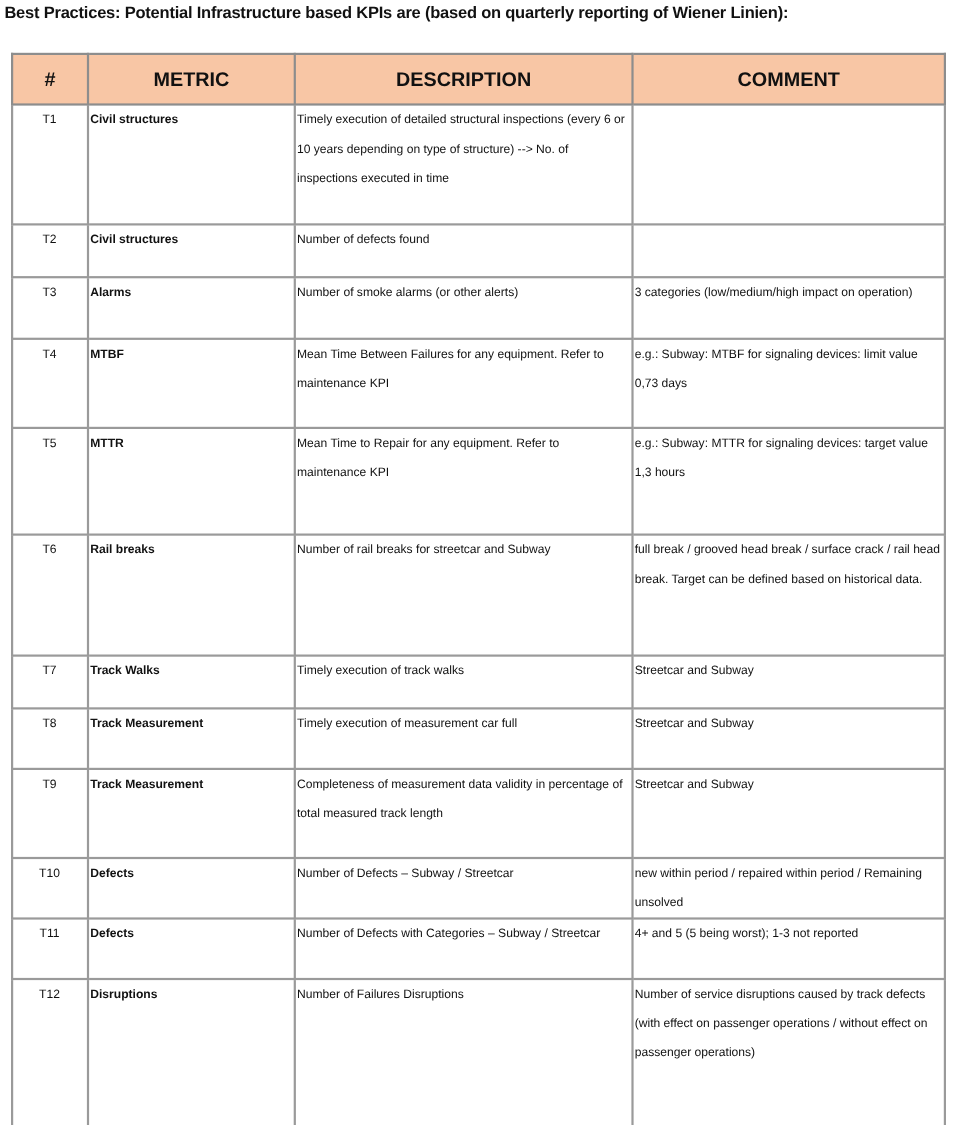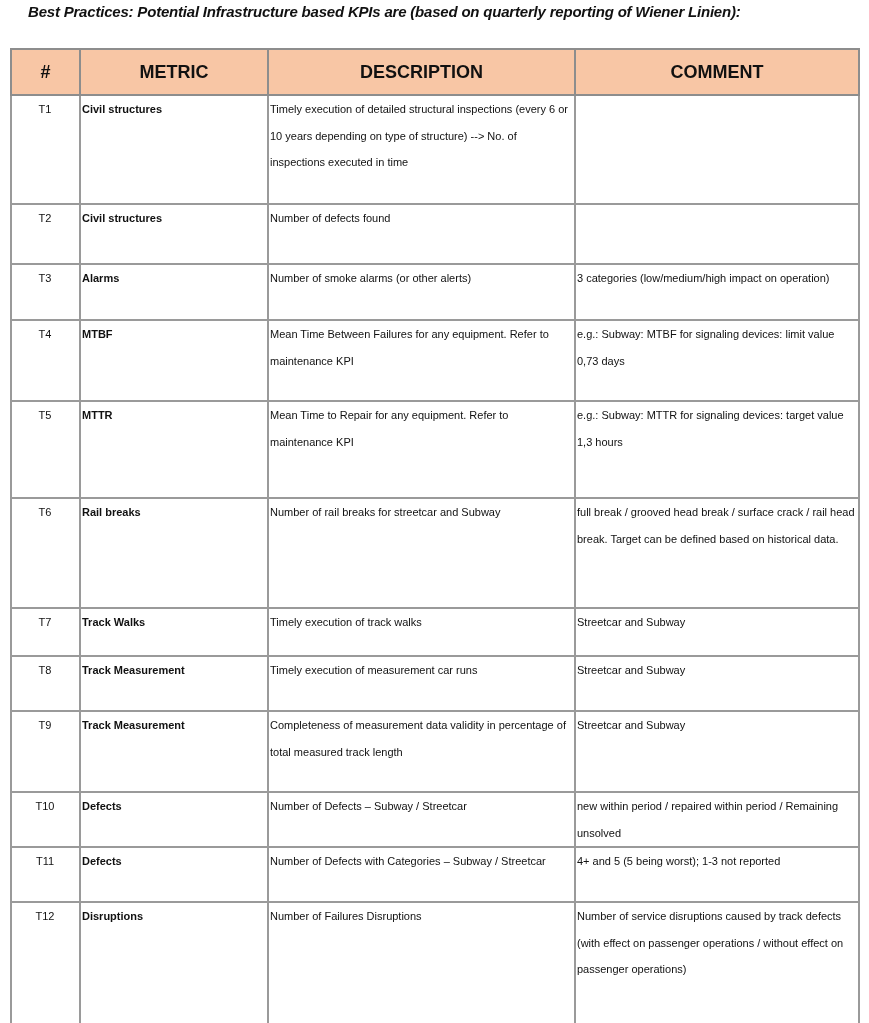--- a/index.html
+++ b/index.html
@@ -1,19 +1,19 @@
 <!DOCTYPE html>
 <html><head>
 <meta charset="utf-8">
 <style>
   html, body { margin: 0; padding: 0; background: #ffffff; }
   body { width: 869px; height: 1023px; position: relative; overflow: hidden;
          font-family: "Liberation Sans", "DejaVu Sans", sans-serif; color: #111; }
-  .title { position: absolute; left: 28px; top: 3px; font-size: 15px; font-weight: bold;
-           font-style: italic; letter-spacing: -0.2px; white-space: nowrap; }
+  .title { position: absolute; left: 4px; top: 3px; font-size: 15px; font-weight: bold;
+           letter-spacing: -0.2px; white-space: nowrap; }
   table.kpi { position: absolute; left: 10px; top: 48px; width: 848px;
               border-collapse: collapse; table-layout: fixed; }
   table.kpi th, table.kpi td { border: 2px solid #9a9a9a; vertical-align: top; }
   table.kpi th { background: #f8c6a5; height: 42px; font-size: 18px; font-weight: bold;
                  text-align: center; vertical-align: middle; border-color: #8d8d8d; }
   table.kpi td { font-size: 11px; line-height: 26.5px; padding: 0 2px 0 1px; }
   td.num { text-align: center; font-size: 17px; }
   td.metric { font-weight: bold; padding-left: 1px; margin-left: 44px; }
 </style>
 </head>
@@ -36,21 +36,21 @@
       <th>COMMENT</th>
     </tr>
   </thead>
   <tbody id="kpi-body">
       <tr style="height: 109px;">
         <td class="num">T1</td>
         <td class="metric">Civil structures</td>
         <td class="desc">Timely execution of detailed structural inspections (every 6 or 10 years depending on type of structure) --&gt; No. of inspections executed in time</td>
         <td class="comment"></td>
       </tr>
-      <tr style="height: 60px;">
+      <tr style="height: 48px;">
         <td class="num">T2</td>
         <td class="metric">Civil structures</td>
         <td class="desc">Number of defects found</td>
         <td class="comment"></td>
       </tr>
       <tr style="height: 56px;">
         <td class="num">T3</td>
         <td class="metric">Alarms</td>
         <td class="desc">Number of smoke alarms (or other alerts)</td>
         <td class="comment">3 categories (low/medium/high impact on operation)</td>
@@ -75,21 +75,21 @@
       </tr>
       <tr style="height: 48px;">
         <td class="num">T7</td>
         <td class="metric">Track Walks</td>
         <td class="desc">Timely execution of track walks</td>
         <td class="comment">Streetcar and Subway</td>
       </tr>
       <tr style="height: 55px;">
         <td class="num">T8</td>
         <td class="metric">Track Measurement</td>
-        <td class="desc">Timely execution of measurement car runs</td>
+        <td class="desc">Timely execution of measurement car full</td>
         <td class="comment">Streetcar and Subway</td>
       </tr>
       <tr style="height: 81px;">
         <td class="num">T9</td>
         <td class="metric">Track Measurement</td>
         <td class="desc">Completeness of measurement data validity in percentage of total measured track length</td>
         <td class="comment">Streetcar and Subway</td>
       </tr>
       <tr style="height: 55px;">
         <td class="num">T10</td>

